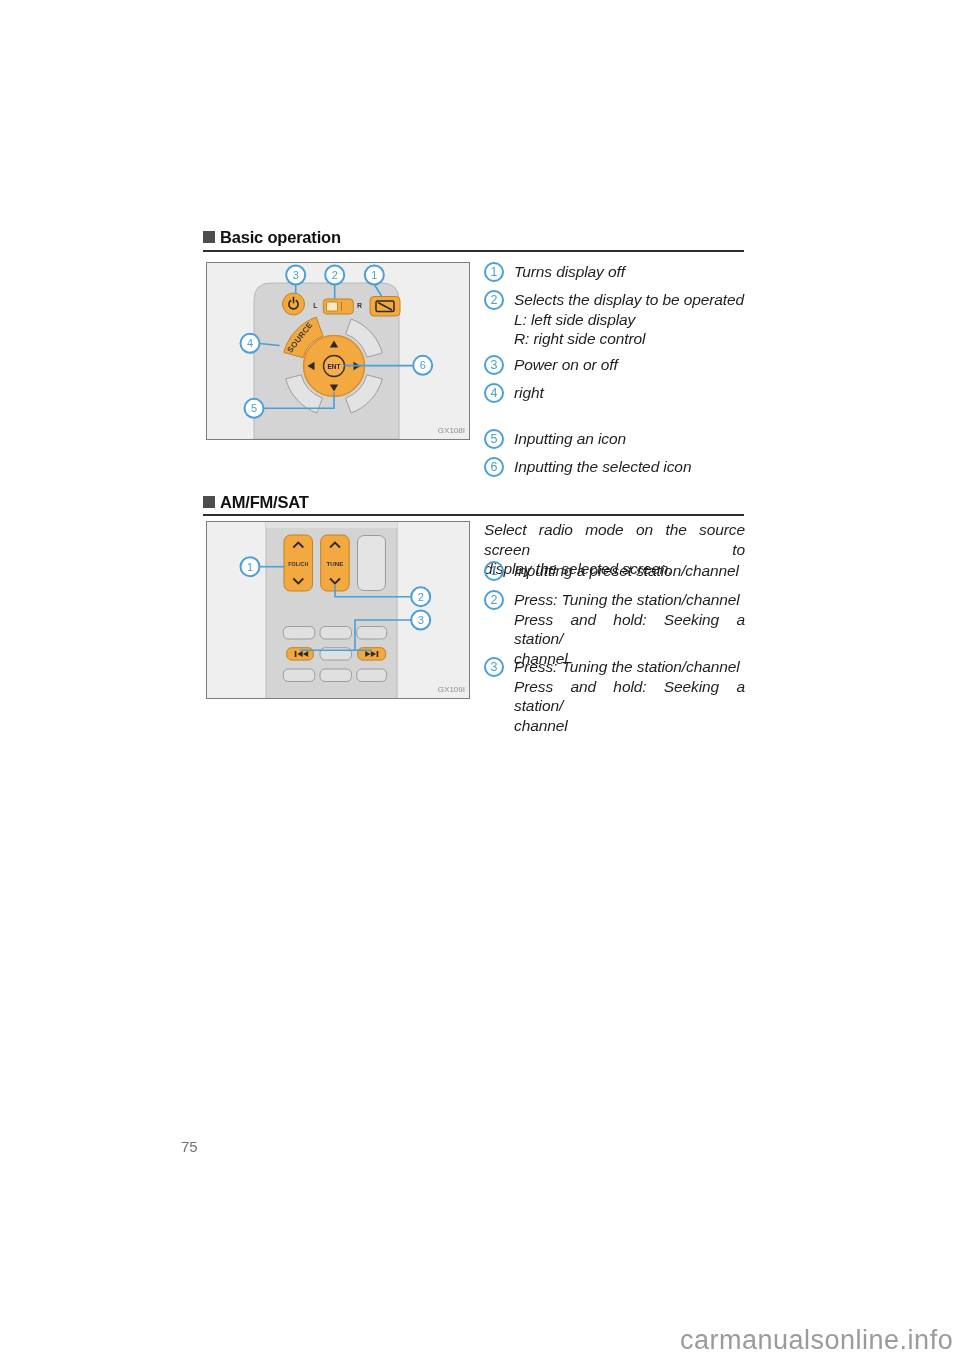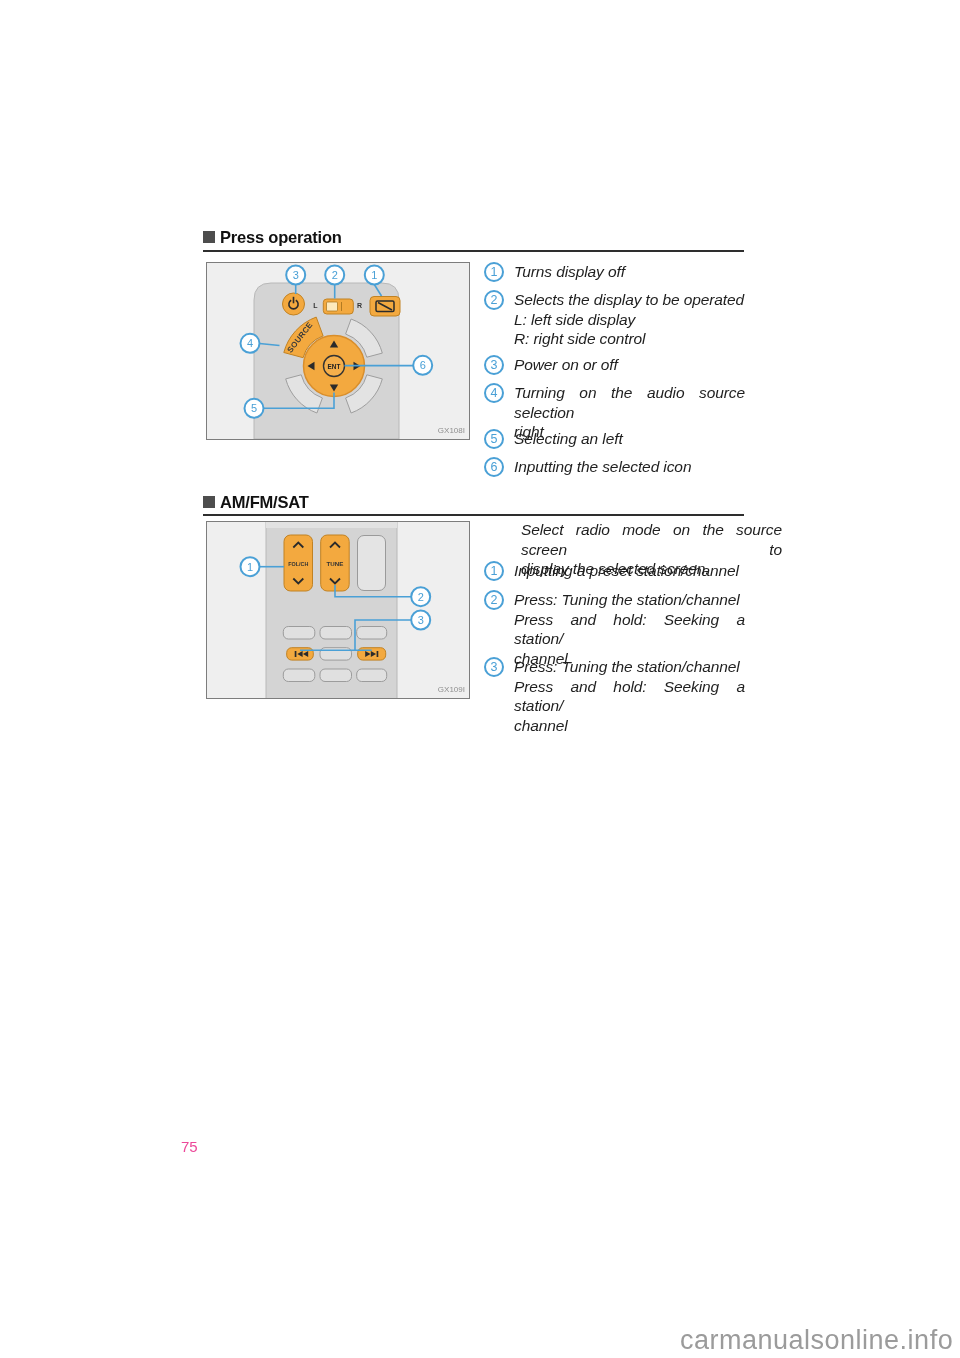--- a/index.html
+++ b/index.html
@@ -29,40 +29,40 @@
     position:absolute; left:0; top:0; width:20px; height:20px; box-sizing:border-box;
     border:2px solid #4AA0D6; border-radius:50%; color:#4AA0D6;
     font-size:12.5px; line-height:16.5px; text-align:center;
   }
   .line { display:block;font-style:italic; }
   .just { text-align:justify; text-align-last:justify; }
 
   .intro { position:absolute; left:484px; width:261px; font-size:15.5px;
     line-height:19.5px; letter-spacing:-0.1px; }
 
-  .page-num { position:absolute; left:181px; top:1138px; font-size:15px; color:#ec4899; }
+  .page-num { position:absolute; left:181px; top:1138px; font-size:15px; color:#737373; }
   .watermark { position:absolute; left:680px; top:1325px; font-size:27px;
     color:#9b9b9b; letter-spacing:0.5px; }
 
   
   text { font-family:"Liberation Sans", sans-serif; }
   .co-line { stroke:#4AA0D6; stroke-width:1.6; fill:none; }
   .co-circ { fill:#ffffff; stroke:#4AA0D6; stroke-width:2; }
   .co-num { fill:#4AA0D6; font-size:11px; text-anchor:middle; }
   .fig-code { fill:#8f8f8f; font-size:8px; text-anchor:end; }
   .btn-orange { fill:#F3A93F; stroke:#c18223; stroke-width:1; }
   .btn-gray { fill:#e0e0e0; stroke:#9c9c9c; stroke-width:1; }
   .glyph { fill:#2b2b2b; }
   .glyph-stroke { stroke:#2b2b2b; fill:none; }
 </style>
 </head>
 <body>
 
 <div class="sec-head" style="top:228px;">
-  <span class="sq"></span><span>Press operation</span>
+  <span class="sq"></span><span>Basic operation</span>
 </div>
 <div class="sec-rule" style="top:250px;"></div>
 
 <div class="figure" style="top:262px;">
   <svg width="262" height="176" viewBox="0 0 262 176">
 
     <rect x="0" y="0" width="262" height="176" fill="#efefef"></rect>
     <path d="M47,176 V37 Q47,20 64,20 H175 Q192,20 192,37 V176 Z" fill="#d4d4d4" stroke="#b8b8b8" stroke-width="1"></path>
 
     <circle cx="86.5" cy="41" r="11" class="btn-orange"></circle>
@@ -134,28 +134,27 @@
 </div>
 <div class="item" style="top:355px;">
   <span class="num">3</span>
   <div class="body">
       <span class="line">Power on or off</span>
     </div>
 </div>
 <div class="item" style="top:383px;">
   <span class="num">4</span>
   <div class="body">
-    <span class="line just">Turning on the audio source selection</span>
     <span class="line">right</span>
   </div>
 </div>
 <div class="item" style="top:429px;">
   <span class="num">5</span>
   <div class="body">
-      <span class="line">Selecting an left</span>
+      <span class="line">Inputting an icon</span>
     </div>
 </div>
 <div class="item" style="top:457px;">
   <span class="num">6</span>
   <div class="body">
       <span class="line">Inputting the selected icon</span>
     </div>
 </div>
 
 <div class="sec-head" style="top:493px;">
@@ -208,21 +207,21 @@
     <text x="43" y="48.5" class="co-num">1</text>
     <circle cx="213.7" cy="74.7" r="9.5" class="co-circ"></circle>
     <text x="213.7" y="78.5" class="co-num">2</text>
     <circle cx="213.7" cy="98" r="9.5" class="co-circ"></circle>
     <text x="213.7" y="101.8" class="co-num">3</text>
 
     <text x="258" y="170" class="fig-code">GX109I</text>
   </svg>
 </div>
 
-<div class="intro" style="top:520px;margin-left:37px;">
+<div class="intro" style="top:520px;">
   <span class="line just">Select radio mode on the source screen to</span>
   <span class="line">display the selected screen.</span>
 </div>
 
 <div class="item" style="top:561px;">
   <span class="num">1</span>
   <div class="body">
       <span class="line">Inputting a preset station/channel</span>
     </div>
 </div>

